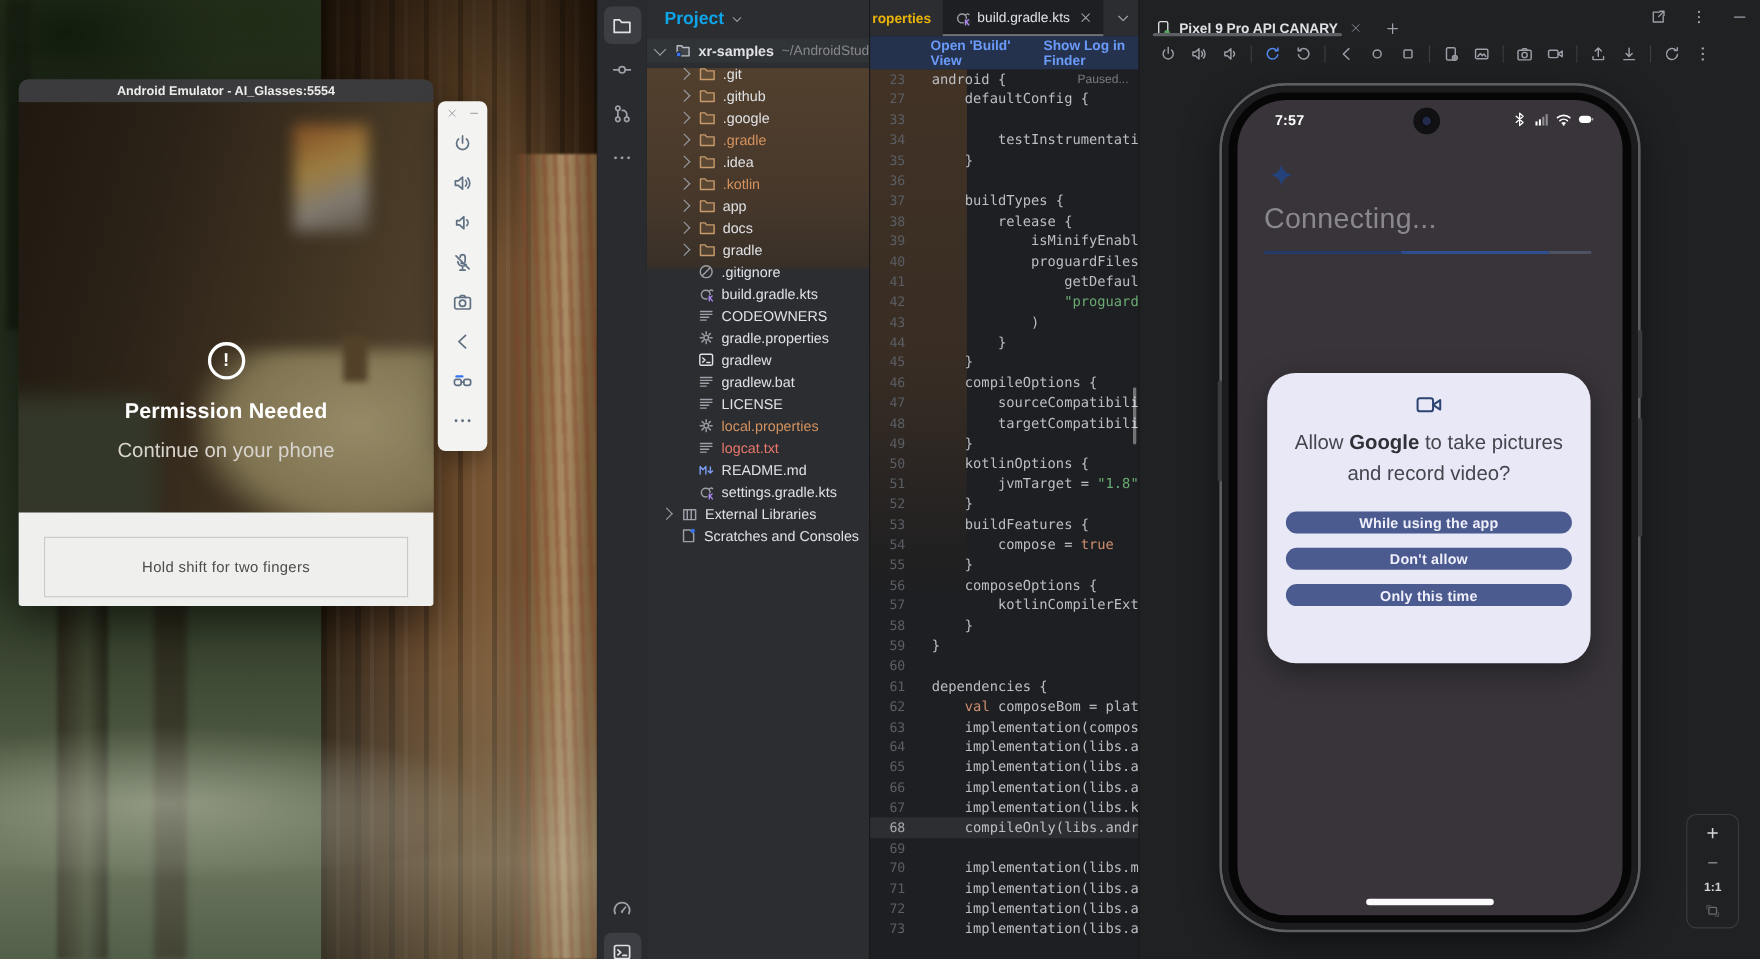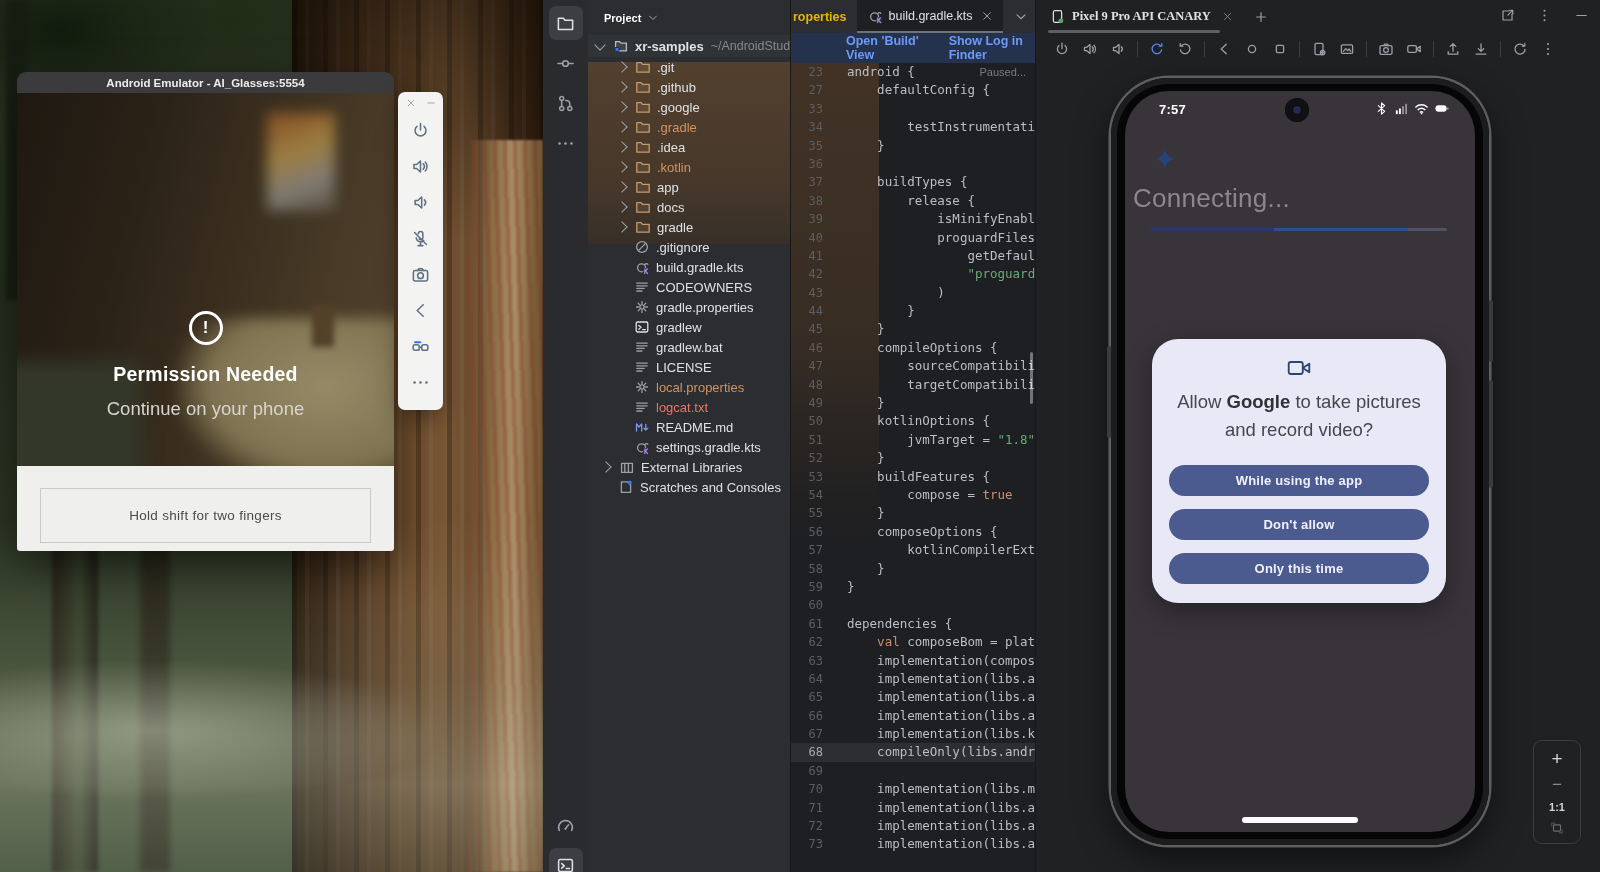--- a/index.html
+++ b/index.html
@@ -70,21 +70,21 @@
   #abar{left:0;top:0;width:45px;height:872px;background:#2a2b2e;border-right:1px solid #1a1b1d;}
   #abar .aitem{width:34px;height:34px;margin:6px auto 2px;display:flex;align-items:center;justify-content:center;color:#9da0a8;border-radius:7px;}
   #abar .aitem .ic{width:19px;height:19px;}
   #abar .aitem.active{background:#3c3e43;color:#dfe1e5;}
   #abar-bottom{position:absolute;left:0;bottom:-12px;width:45px;}
 
   
   #ppanel{left:45px;top:0;width:202px;height:872px;background:#2b2d30;overflow:hidden;}
   #ppanel-tint{left:0;top:62px;width:202px;height:182px;
     background:linear-gradient(180deg,rgba(104,74,45,.65),rgba(88,62,38,.58) 70%,rgba(70,50,30,.45));}
-  #phead{position:relative;height:35px;display:flex;align-items:center;padding-left:16px;color:#ffffff;font-size:11px;font-weight:bold;}
+  #phead{position:relative;height:35px;display:flex;align-items:center;padding-left:16px;color:#0ea5e9;font-size:16px;font-weight:bold;}
   #phead .ic{width:12px;height:12px;margin-left:6px;color:#9da0a8;}
   #ptree{position:relative;}
   .trow{height:20px;display:flex;align-items:center;color:#dfe1e5;font-size:13px;white-space:nowrap;overflow:hidden;}
   #proot{height:22px;background:#3f424655;}
   .chev{width:7px;height:7px;border-right:1.4px solid #9da0a8;border-bottom:1.4px solid #9da0a8;
     transform:rotate(-45deg);margin-right:9px;flex:0 0 auto;}
   .chev.down{transform:rotate(45deg);margin-top:-3px;}
   .chev-sp{width:16px;flex:0 0 auto;}
   .ficon{width:16px;height:16px;margin-right:6px;flex:0 0 auto;display:inline-flex;}
   .ficon svg{width:100%;height:100%;}
@@ -112,21 +112,21 @@
   .cl .t{padding-left:24px;color:#bcbec4;overflow:hidden;}
   .cl.hl{background:rgba(255,255,255,.07);}
   .cl.hl .g{color:#a9abb2;}
   .tk-s{color:#6aab73;}
   .tk-k{color:#cf8e6d;}
   #paused{right:10px;top:66px;color:#787b80;font-size:11px;}
   #escroll{right:3px;top:352px;width:3px;height:52px;background:rgba(255,255,255,.38);border-radius:2px;}
 
   
   #devices{left:492px;top:0;width:565px;height:872px;background:#1f2123;border-left:1px solid #19191c;}
-  #dtabbar{position:relative;height:33px;display:flex;align-items:center;padding-left:14px;font-family:Liberation Serif, serif;}
+  #dtabbar{position:relative;height:33px;display:flex;align-items:flex-end;padding-left:14px;}
   #dtab{display:flex;align-items:center;gap:7px;color:#dfe1e5;font-size:12.5px;font-weight:bold;}
   #dtab .ficon{width:15px;height:15px;margin:0;}
   #dtab-close{width:11px;height:11px;color:#868a91;margin-left:4px;}
   #dtab-plus{width:14px;height:14px;color:#9da0a8;margin-left:14px;}
   #dtab-underline{position:absolute;left:12px;top:30px;width:172px;height:3px;background:#5c5f63;border-radius:2px;}
   #dwinctl{position:absolute;right:12px;top:8px;display:flex;gap:22px;color:#9da0a8;}
   #dwinctl .ic{width:15px;height:15px;}
   #dtools{height:31px;display:flex;align-items:center;gap:4px;padding-left:14px;}
   #dtools .tool{width:24px;height:24px;display:flex;align-items:center;justify-content:center;color:#9da0a8;}
   #dtools .tool .ic{width:16px;height:16px;}
@@ -142,34 +142,34 @@
   #sbtn-r2{right:-4px;top:302px;width:4px;height:108px;}
   #pscreen{position:absolute;left:14px;top:13px;width:350px;height:741px;background:#38343a;border-radius:44px;overflow:hidden;}
   #pstatus{position:absolute;left:0;top:8px;width:100%;height:22px;}
   #ptime{position:absolute;left:34px;top:3px;color:#fff;font-size:13px;font-weight:bold;letter-spacing:.2px;}
   #punch{position:absolute;left:160px;top:-1px;width:24px;height:24px;border-radius:50%;background:#0b0b0d;
     box-shadow:inset 0 0 0 7px #111114;}
   #punch-lens{position:absolute;left:8px;top:8px;width:8px;height:8px;border-radius:50%;background:#232a4c;}
   #pstat-icons{position:absolute;right:26px;top:2px;display:flex;align-items:center;gap:5px;color:#fff;}
   #pstat-icons .ic{width:15px;height:15px;}
   #spark{position:absolute;left:28px;top:56px;width:24px;height:24px;color:#24427c;}
-  #connecting{position:absolute;left:8px;top:92px;color:#8a888d;font-size:26px;letter-spacing:.3px;}
+  #connecting{position:absolute;left:24px;top:92px;color:#8a888d;font-size:26px;letter-spacing:.3px;}
   #pprogress{position:absolute;left:24px;top:137px;width:298px;height:3px;display:flex;border-radius:2px;overflow:hidden;}
   #pprogress .s1{width:42%;background:#253a68;}
   #pprogress .s2{width:45%;background:#2d4e8f;}
   #pprogress .s3{width:13%;background:#4d5362;}
   #pdialog{position:absolute;left:27px;top:248px;width:294px;height:264px;background:#e9e8f6;border-radius:26px;
     box-shadow:0 8px 26px rgba(0,0,0,.35);}
   #pdialog-icon{position:absolute;left:50%;top:16px;transform:translateX(-50%);width:26px;height:26px;color:#2c4373;}
   .dline{position:absolute;width:100%;text-align:center;color:#45474e;font-size:18.5px;}
   #dline1{top:52px;}
   #dline2{top:80px;}
   .dline b{color:#2f3136;}
   #pbtns{position:absolute;left:17px;top:126px;width:260px;}
-  .pbtn{height:31px;margin-bottom:13px;background:#4b5b8f;border-radius:17px;display:flex;align-items:center;justify-content:center;
+  .pbtn{height:20px;margin-bottom:13px;background:#4b5b8f;border-radius:17px;display:flex;align-items:center;justify-content:center;
     color:#f0effc;font-size:13px;font-weight:bold;letter-spacing:.2px;}
   #homebar{position:absolute;left:117px;top:726px;width:116px;height:6px;border-radius:3px;background:#fbfbfb;}
 
   
   #zoomctl{left:497px;top:740px;width:46px;height:102px;border:1px solid #3b3d41;border-radius:9px;
     display:flex;flex-direction:column;align-items:center;justify-content:space-evenly;}
   #zoom-in{color:#d2d4d8;font-size:19px;line-height:1;}
   #zoom-out{color:#8a8d92;font-size:17px;line-height:1;}
   #zoom-11{color:#d2d4d8;font-size:11px;font-weight:bold;}
   #zoom-fit{width:14px;height:14px;color:#6a6d72;}

